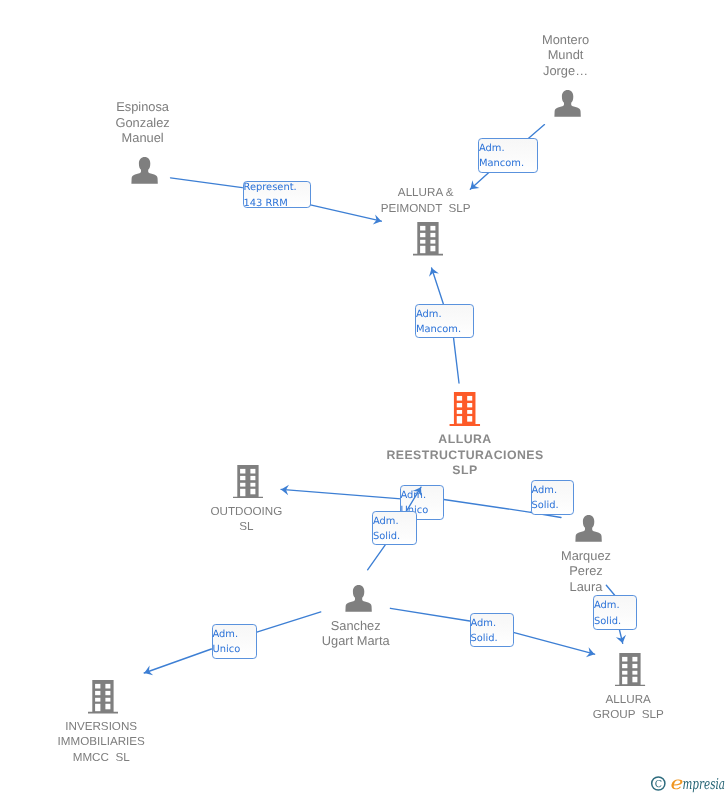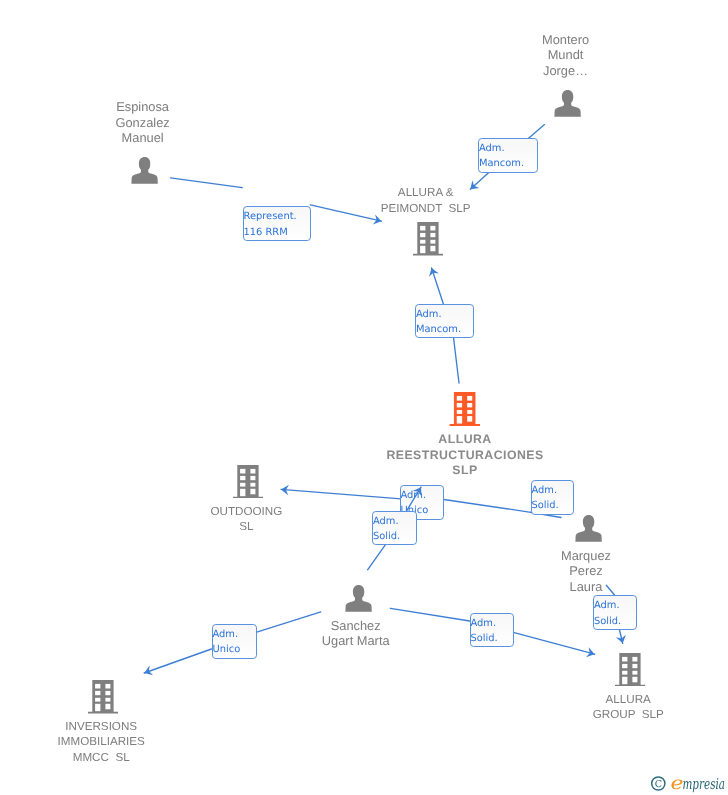--- a/index.html
+++ b/index.html
@@ -114,23 +114,23 @@
         </svg></div>
       <div class="nlabel" style="left: 0px; top: 691.5px; width: 728px; text-align: center; transform: translateX(264.2px);">ALLURA
 GROUP  SLP</div>
     </div>
   <div id="elabels">
       <svg viewBox="0 0 728 795" class="edgesvg" style="z-index: 1;">
         <polyline points="170.5,177.9 242.3,187.6" fill="none" stroke="#3d7fd4" stroke-width="1.35" stroke-linecap="round" stroke-linejoin="round"></polyline>
         <polyline points="310.4,204.8 381.4,221.2" fill="none" stroke="#3d7fd4" stroke-width="1.35" stroke-linecap="round" stroke-linejoin="round"></polyline>
         <polygon points="381.40,221.20 372.82,224.56 376.51,220.07 375.17,214.42" fill="#3d7fd4"></polygon>
       </svg>
-      <div class="elabel" style="left: 242.5px; top: 181px; width: 68px; height: 35px; z-index: 2; margin-top: 25px;">
+      <div class="elabel" style="left: 242.5px; top: 181px; width: 68px; height: 27px; z-index: 2;">
         <span>Represent.</span>
-        <span>116 RRM</span>
+        <span>143 RRM</span>
       </div>
       <svg viewBox="0 0 728 795" class="edgesvg" style="z-index: 3;">
         <polyline points="544.5,124.6 528.3,138.4" fill="none" stroke="#3d7fd4" stroke-width="1.35" stroke-linecap="round" stroke-linejoin="round"></polyline>
         <polyline points="488.8,172.4 470.3,189.2" fill="none" stroke="#3d7fd4" stroke-width="1.35" stroke-linecap="round" stroke-linejoin="round"></polyline>
         <polygon points="470.30,189.20 472.43,180.24 474.01,185.83 479.42,187.94" fill="#3d7fd4"></polygon>
       </svg>
       <div class="elabel" style="left: 478px; top: 138px; width: 60px; height: 34.5px; z-index: 4;">
         <span>Adm.</span>
         <span>Mancom.</span>
       </div>

